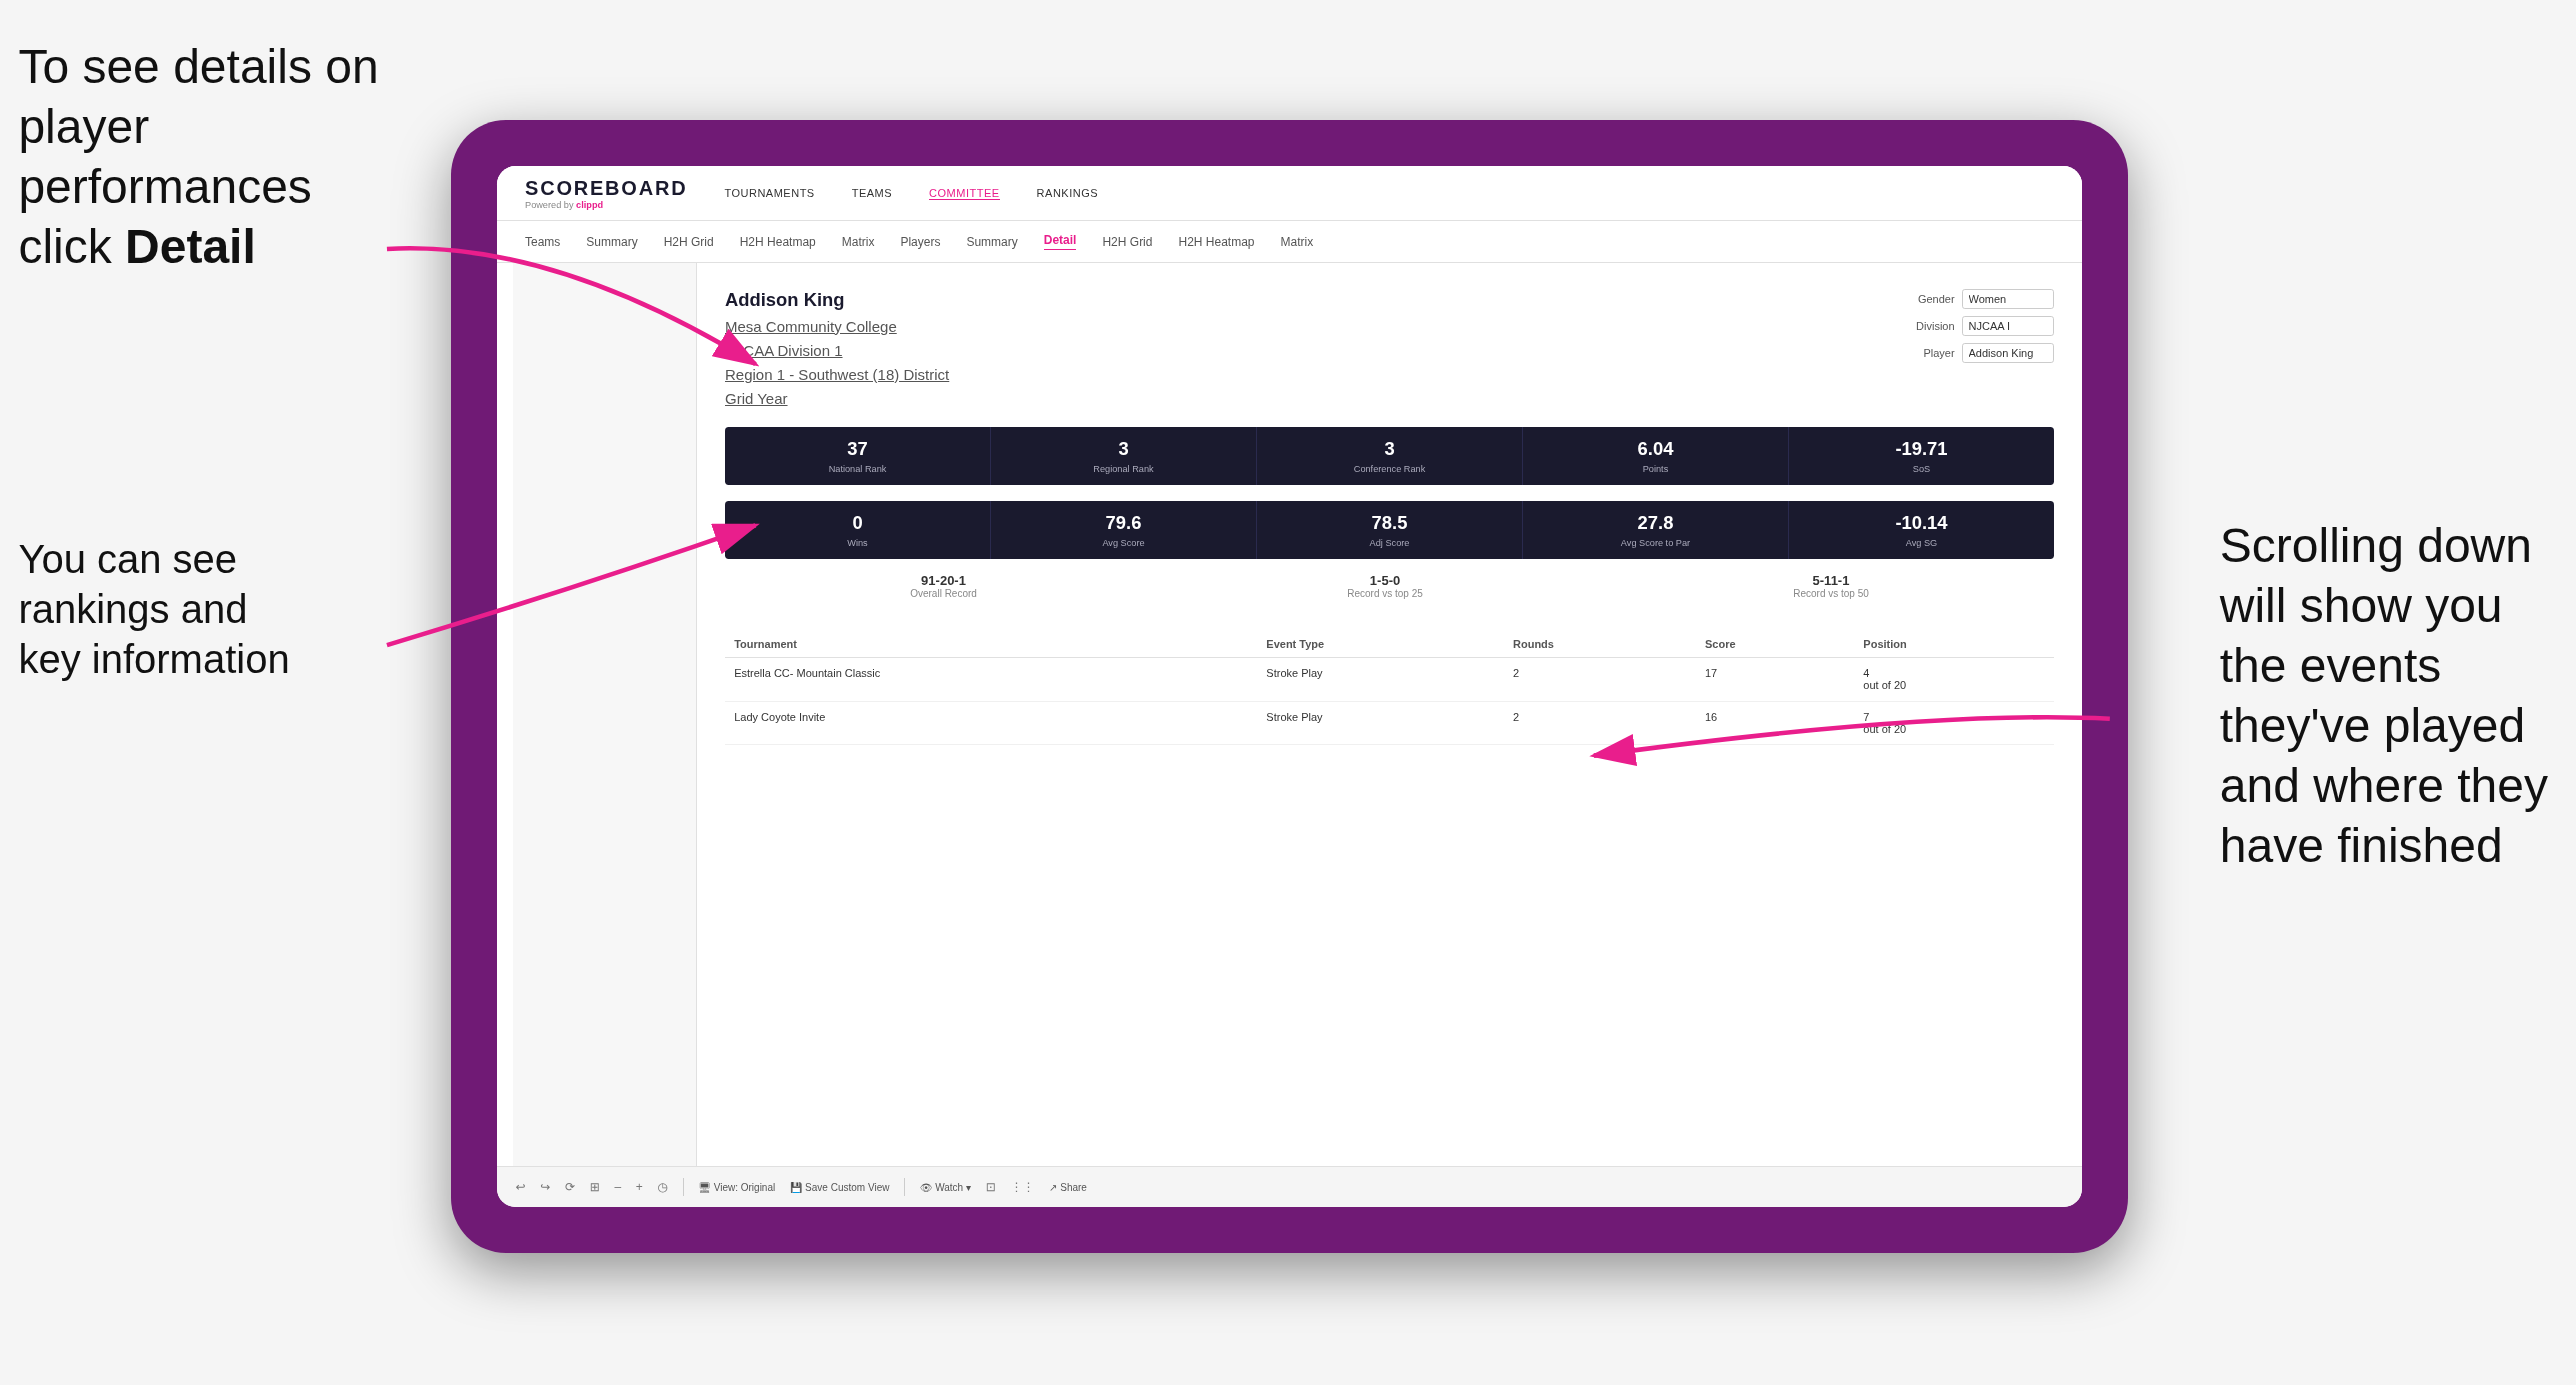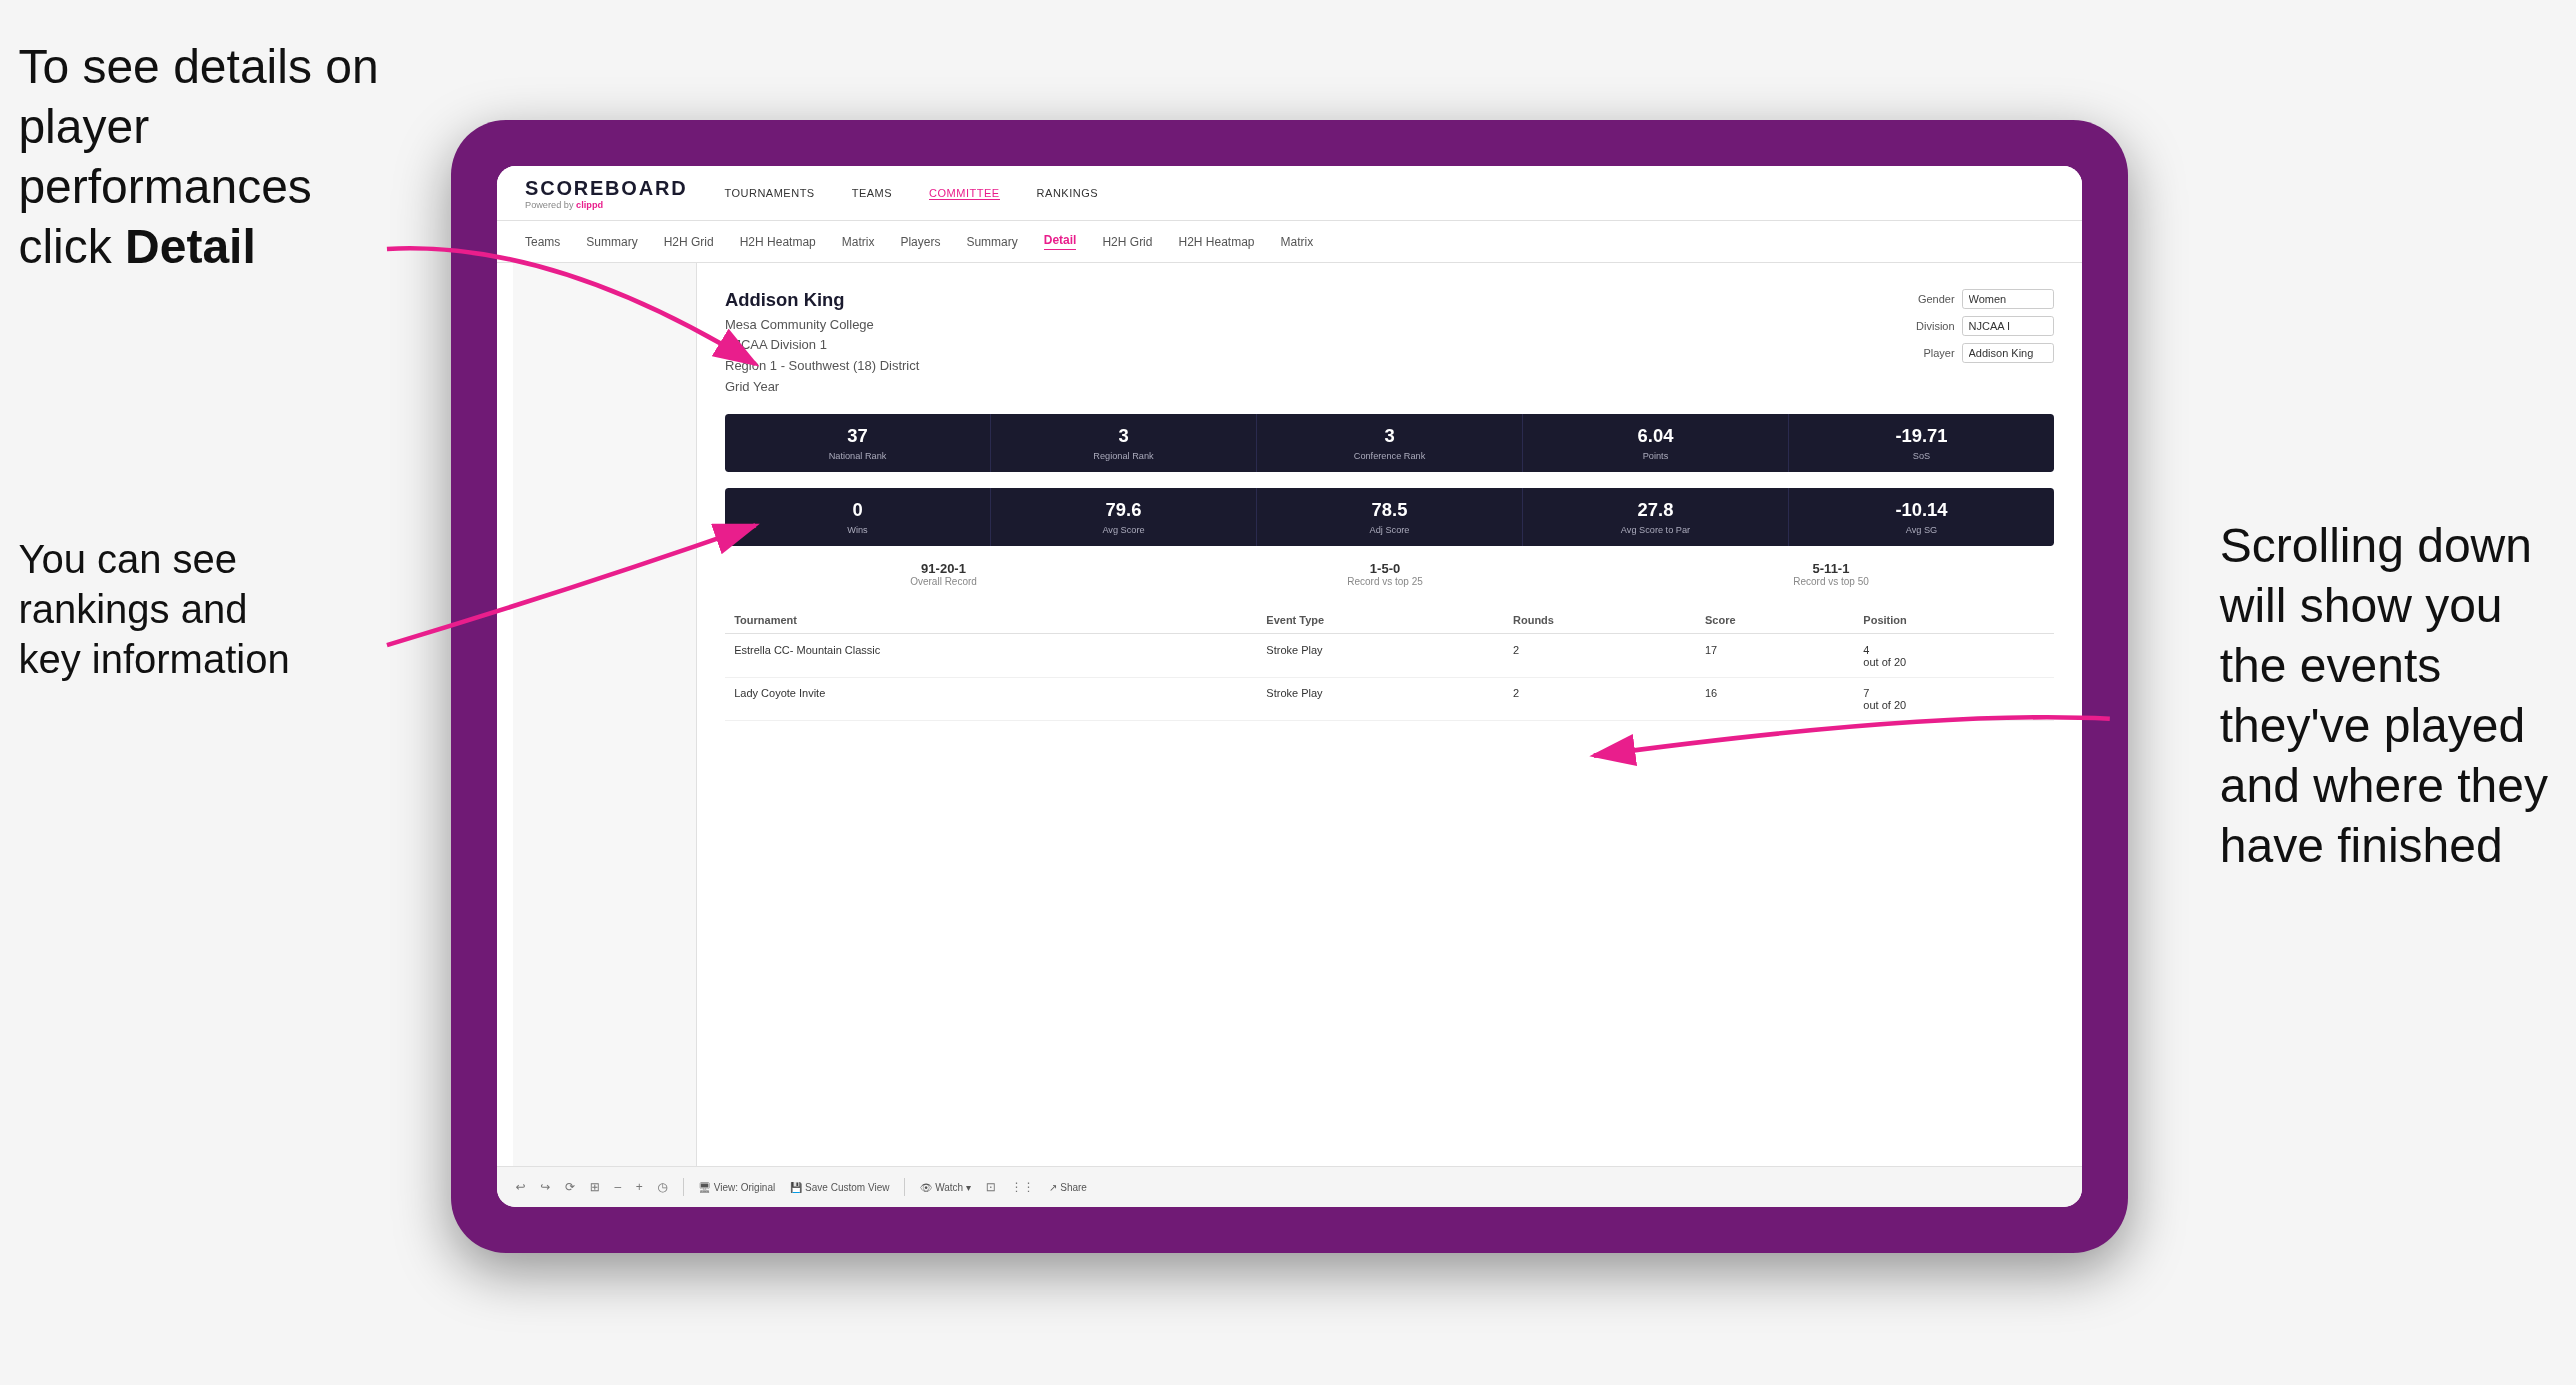--- a/index.html
+++ b/index.html
@@ -174,23 +174,24 @@
       margin-bottom: 16.6px;
     }
 
     .player-info h2 {
       font-size: 18.4px;
       font-weight: 700;
       color: #1a1a2e;
       margin-bottom: 3.7px;
     }
     .player-info p {
-      font-size: 13px;
+      font-size: 15px;
       color: #555;
       line-height: 1.6;
+      text-decoration: underline;
     }
 
     .player-filters {
       display: flex;
       flex-direction: column;
       gap: 7.4px;
       align-items: flex-end;
     }
     .filter-row {
       display: flex;
@@ -243,21 +244,21 @@
       display: flex;
       background: #1a1a2e;
       border-radius: 3.7px;
       margin-bottom: 14.7px;
     }
 
     
     .records-row {
       display: flex;
       justify-content: space-around;
-      margin-bottom: 20px;
+      margin-bottom: 31px;
     }
     .record-item {
       text-align: center;
     }
     .record-value {
       font-size: 13px;
       font-weight: 600;
       color: #333;
     }
     .record-label {

